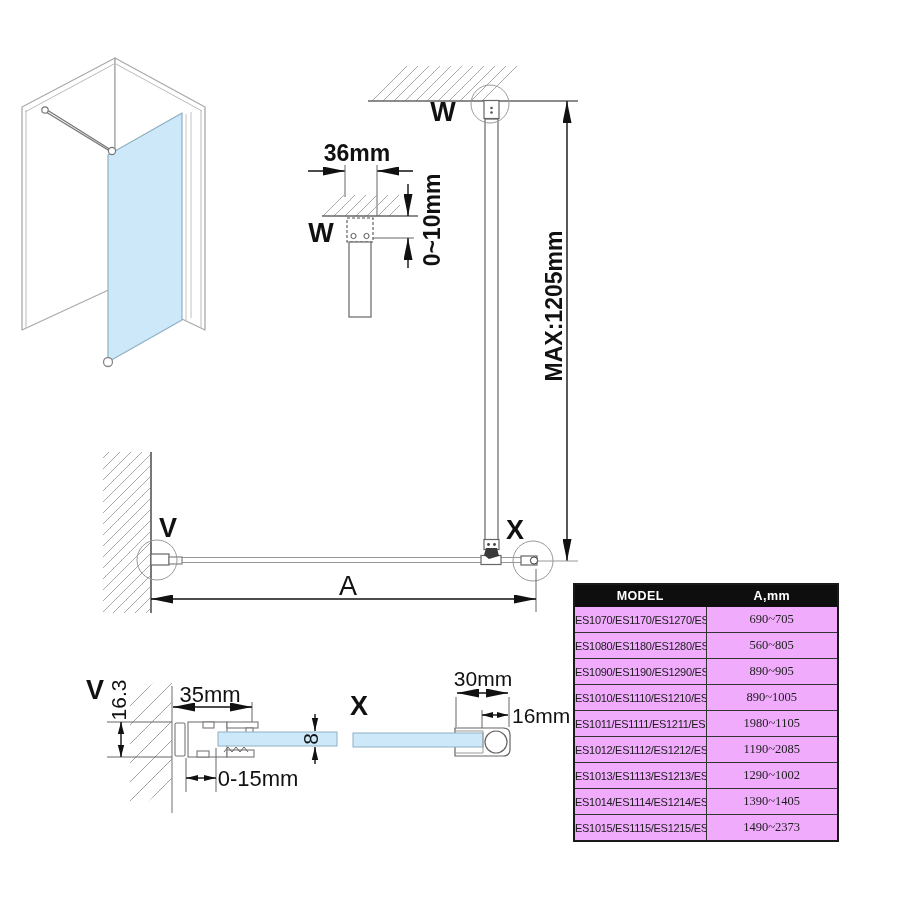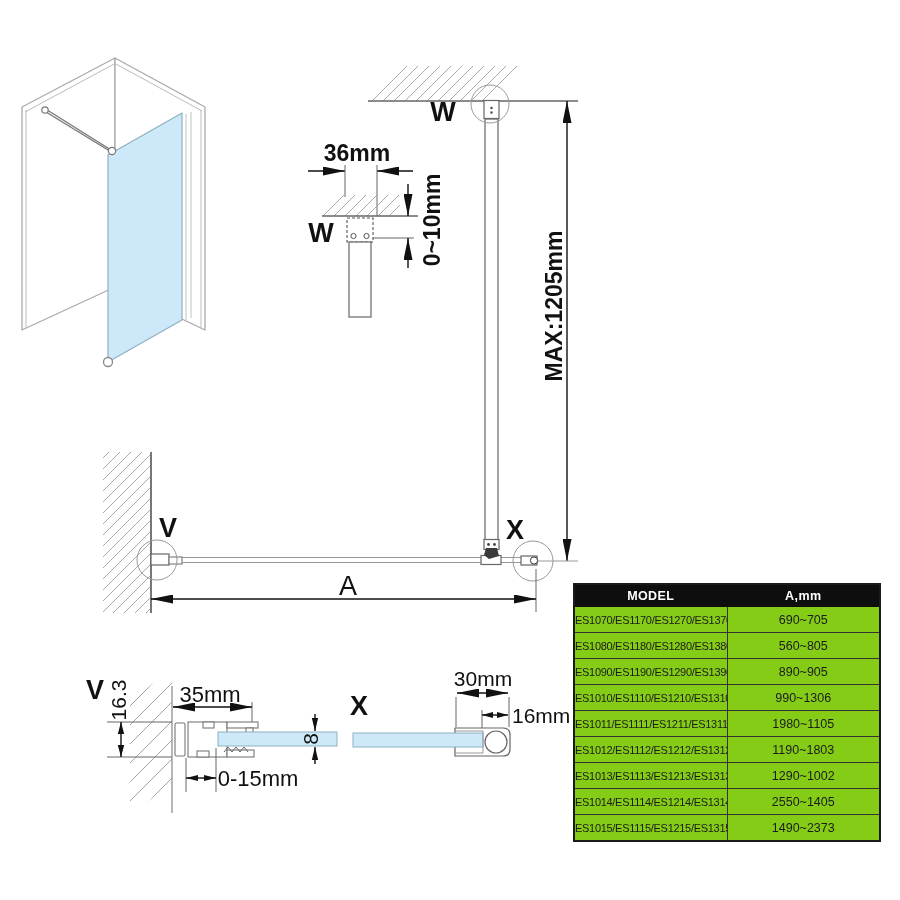--- a/index.html
+++ b/index.html
@@ -9,27 +9,27 @@
   .dimb{font-weight:bold;font-size:23px;}
   .dim{font-size:22px;}
   .dims{font-size:21px;}
   .alabel{font-size:27px;}
   .dimline{stroke:#111;stroke-width:1.4;fill:none;}
   .extline{stroke:#666;stroke-width:1;fill:none;}
   .thin{stroke:#999;stroke-width:1;fill:none;}
   .part{stroke:#666;stroke-width:1.2;fill:#fff;}
   .part2{stroke:#777;stroke-width:1.1;fill:#fff;}
   .ah{fill:#111;stroke:none;}
-  #models-table{position:absolute;left:573px;top:583px;width:308px;border-collapse:collapse;table-layout:fixed;background:#84cc16;}
+  #models-table{position:absolute;left:573px;top:583px;width:266px;border-collapse:collapse;table-layout:fixed;background:#f0abfc;}
   #models-table th,#models-table td{border:1px solid #333;text-align:center;padding:0;white-space:nowrap;overflow:hidden;}
   #models-table{border:2px solid #1a1a1a;}
   #models-table th{background:#0e0e0e;color:#fff;font-size:12.5px;font-weight:bold;height:21px;letter-spacing:.4px;border-color:#0e0e0e;}
   #models-table td{height:25px;color:#1c1c1c;}
   #models-table td.model{font-size:11px;letter-spacing:-.3px;width:213px;}
-  #models-table td.aval{font-size:12.5px;width:91px;}
+  #models-table td.aval{font-size:12.5px;width:91px;font-family:Liberation Serif, serif;}
 </style>
 </head>
 <body>
 
 
 
 <svg width="900" height="900" viewBox="0 0 900 900" xmlns="http://www.w3.org/2000/svg">
   <defs>
     <pattern id="h1" patternUnits="userSpaceOnUse" width="11" height="11">
       <path d="M-1,12 L12,-1" stroke="#a9a9a9" stroke-width="1"></path>
@@ -221,37 +221,37 @@
     <tr>
         <td class="model">ES1080/ES1180/ES1280/ES1380/ES1580</td>
         <td class="aval">560~805</td>
       </tr>
     <tr>
         <td class="model">ES1090/ES1190/ES1290/ES1390/ES1590</td>
         <td class="aval">890~905</td>
       </tr>
     <tr>
         <td class="model">ES1010/ES1110/ES1210/ES1310/ES1510</td>
-        <td class="aval">990~1306</td>
+        <td class="aval">890~1005</td>
       </tr>
     <tr>
         <td class="model">ES1011/ES1111/ES1211/ES1311/ES1511</td>
         <td class="aval">1980~1105</td>
       </tr>
     <tr>
         <td class="model">ES1012/ES1112/ES1212/ES1312/ES1512</td>
-        <td class="aval">1190~1803</td>
+        <td class="aval">1190~2085</td>
       </tr>
     <tr>
         <td class="model">ES1013/ES1113/ES1213/ES1313/ES1513</td>
         <td class="aval">1290~1002</td>
       </tr>
     <tr>
         <td class="model">ES1014/ES1114/ES1214/ES1314/ES1514</td>
-        <td class="aval">2550~1405</td>
+        <td class="aval">1390~1405</td>
       </tr>
     <tr>
         <td class="model">ES1015/ES1115/ES1215/ES1315/ES1515</td>
         <td class="aval">1490~2373</td>
       </tr>
   </tbody>
 </table>
 
 
 

